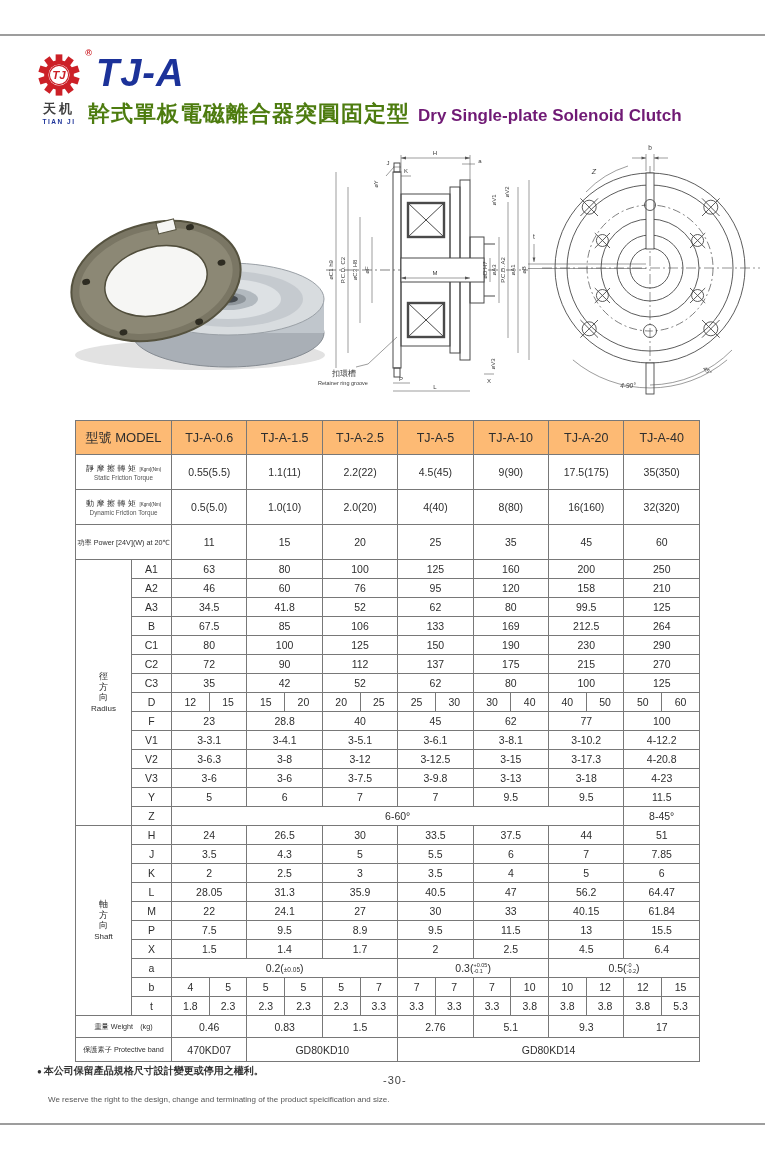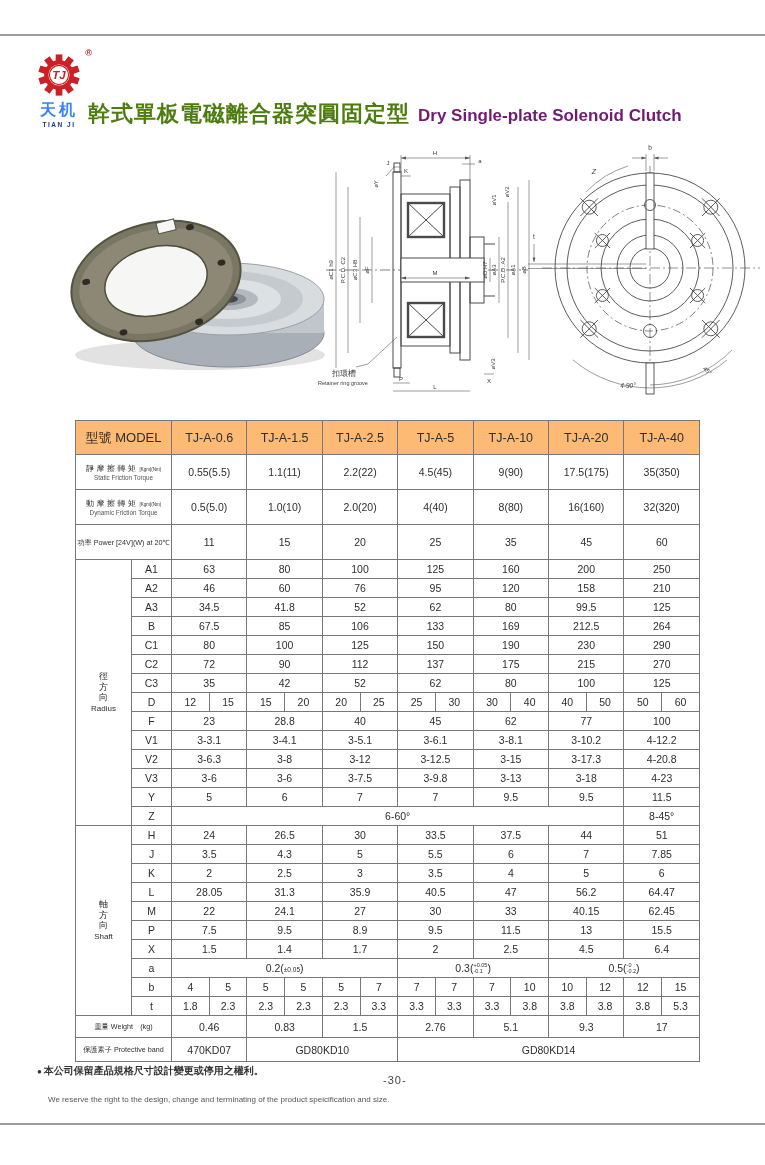--- a/index.html
+++ b/index.html
@@ -4,21 +4,21 @@
 <style>
   html,body{margin:0;padding:0;background:#ffffff;}
   .page{position:relative;width:765px;height:1165px;background:#fff;overflow:hidden;
         font-family:"Liberation Sans",sans-serif;color:#333;}
   .rule{position:absolute;left:0;right:0;height:2px;background:#9d9d9d;}
   .rule.top{top:34px;} .rule.bottom{top:1123px;}
 
   
   .logo{position:absolute;left:26px;top:52px;width:66px;text-align:center;}
   .logo .reg{position:absolute;right:0px;top:-4px;font-size:9px;color:#cc2027;font-weight:bold;}
-  .logo-zh{font-family:Liberation Mono, monospace;font-weight:bold;color:#3b82f6;font-size:16px;letter-spacing:3px;margin-top:-2px;}
+  .logo-zh{font-family:Liberation Mono, monospace;font-weight:bold;color:#404040;font-size:13px;letter-spacing:3px;margin-top:-2px;}
   .logo-en{color:#1c3299;font-size:6.5px;font-weight:bold;letter-spacing:1.5px;}
   .series{position:absolute;left:96px;top:52px;font-size:38px;font-weight:bold;font-style:italic;
           color:#1c3299;letter-spacing:1px;}
   .subtitle{position:absolute;left:88px;top:99px;white-space:nowrap;}
   .sub-zh{font-size:22px;font-weight:bold;color:#4d7c0f;letter-spacing:1px;}
   .sub-en{font-size:17px;font-weight:bold;color:#701a75;margin-left:8px;}
 
   
   .draw{position:absolute;}
   .draw text{font-family:"Liberation Sans",sans-serif;fill:#3a3a3a;}
@@ -74,20 +74,21 @@
         <rect x="20.5" y="2.5" width="7" height="9" transform="rotate(324 24 24)"></rect>
         <circle cx="24" cy="24" r="15.5"></circle>
       </g>
       <circle cx="24" cy="24" r="11" fill="#fff"></circle>
       <circle cx="24" cy="24" r="10" fill="none" stroke="#cc2027" stroke-width="1.2"></circle>
       <text x="24" y="28.5" font-size="12" font-weight="bold" font-style="italic" fill="#cc2027" text-anchor="middle">TJ</text>
     </svg>
     <div class="logo-zh">天机</div>
     <div class="logo-en">TIAN JI</div>
   </div>
+  <div class="series">TJ-A</div>
   <div class="subtitle">
     <span class="sub-zh">幹式單板電磁離合器突圓固定型</span><span class="sub-en">Dry Single-plate Solenoid Clutch</span>
   </div>
 
   <svg class="draw" style="left:60px;top:163px" width="265" height="228" viewBox="0 0 265 228">
     <ellipse cx="140" cy="192" rx="125" ry="15" fill="#e2e2e2"></ellipse>
     <ellipse cx="168" cy="170" rx="96" ry="34" fill="#a9afb6" stroke="#858b92" stroke-width="1"></ellipse>
     <rect x="72" y="136" width="192" height="34" fill="#c0c6cc"></rect>
     <rect x="140" y="148" width="58" height="13" fill="#35466e" opacity="0.85" transform="rotate(4 169 154)"></rect>
     <line x1="146" y1="152" x2="176" y2="154" stroke="#dfe3ea" stroke-width="2"></line>
@@ -513,21 +514,21 @@
           <td colspan="2" class="val">64.47</td>
         </tr>
         <tr class="rb">
           <td class="param">M</td>
           <td colspan="2" class="val">22</td>
           <td colspan="2" class="val">24.1</td>
           <td colspan="2" class="val">27</td>
           <td colspan="2" class="val">30</td>
           <td colspan="2" class="val">33</td>
           <td colspan="2" class="val">40.15</td>
-          <td colspan="2" class="val">62.45</td>
+          <td colspan="2" class="val">61.84</td>
         </tr>
         <tr class="rb">
           <td class="param">P</td>
           <td colspan="2" class="val">7.5</td>
           <td colspan="2" class="val">9.5</td>
           <td colspan="2" class="val">8.9</td>
           <td colspan="2" class="val">9.5</td>
           <td colspan="2" class="val">11.5</td>
           <td colspan="2" class="val">13</td>
           <td colspan="2" class="val">15.5</td>

